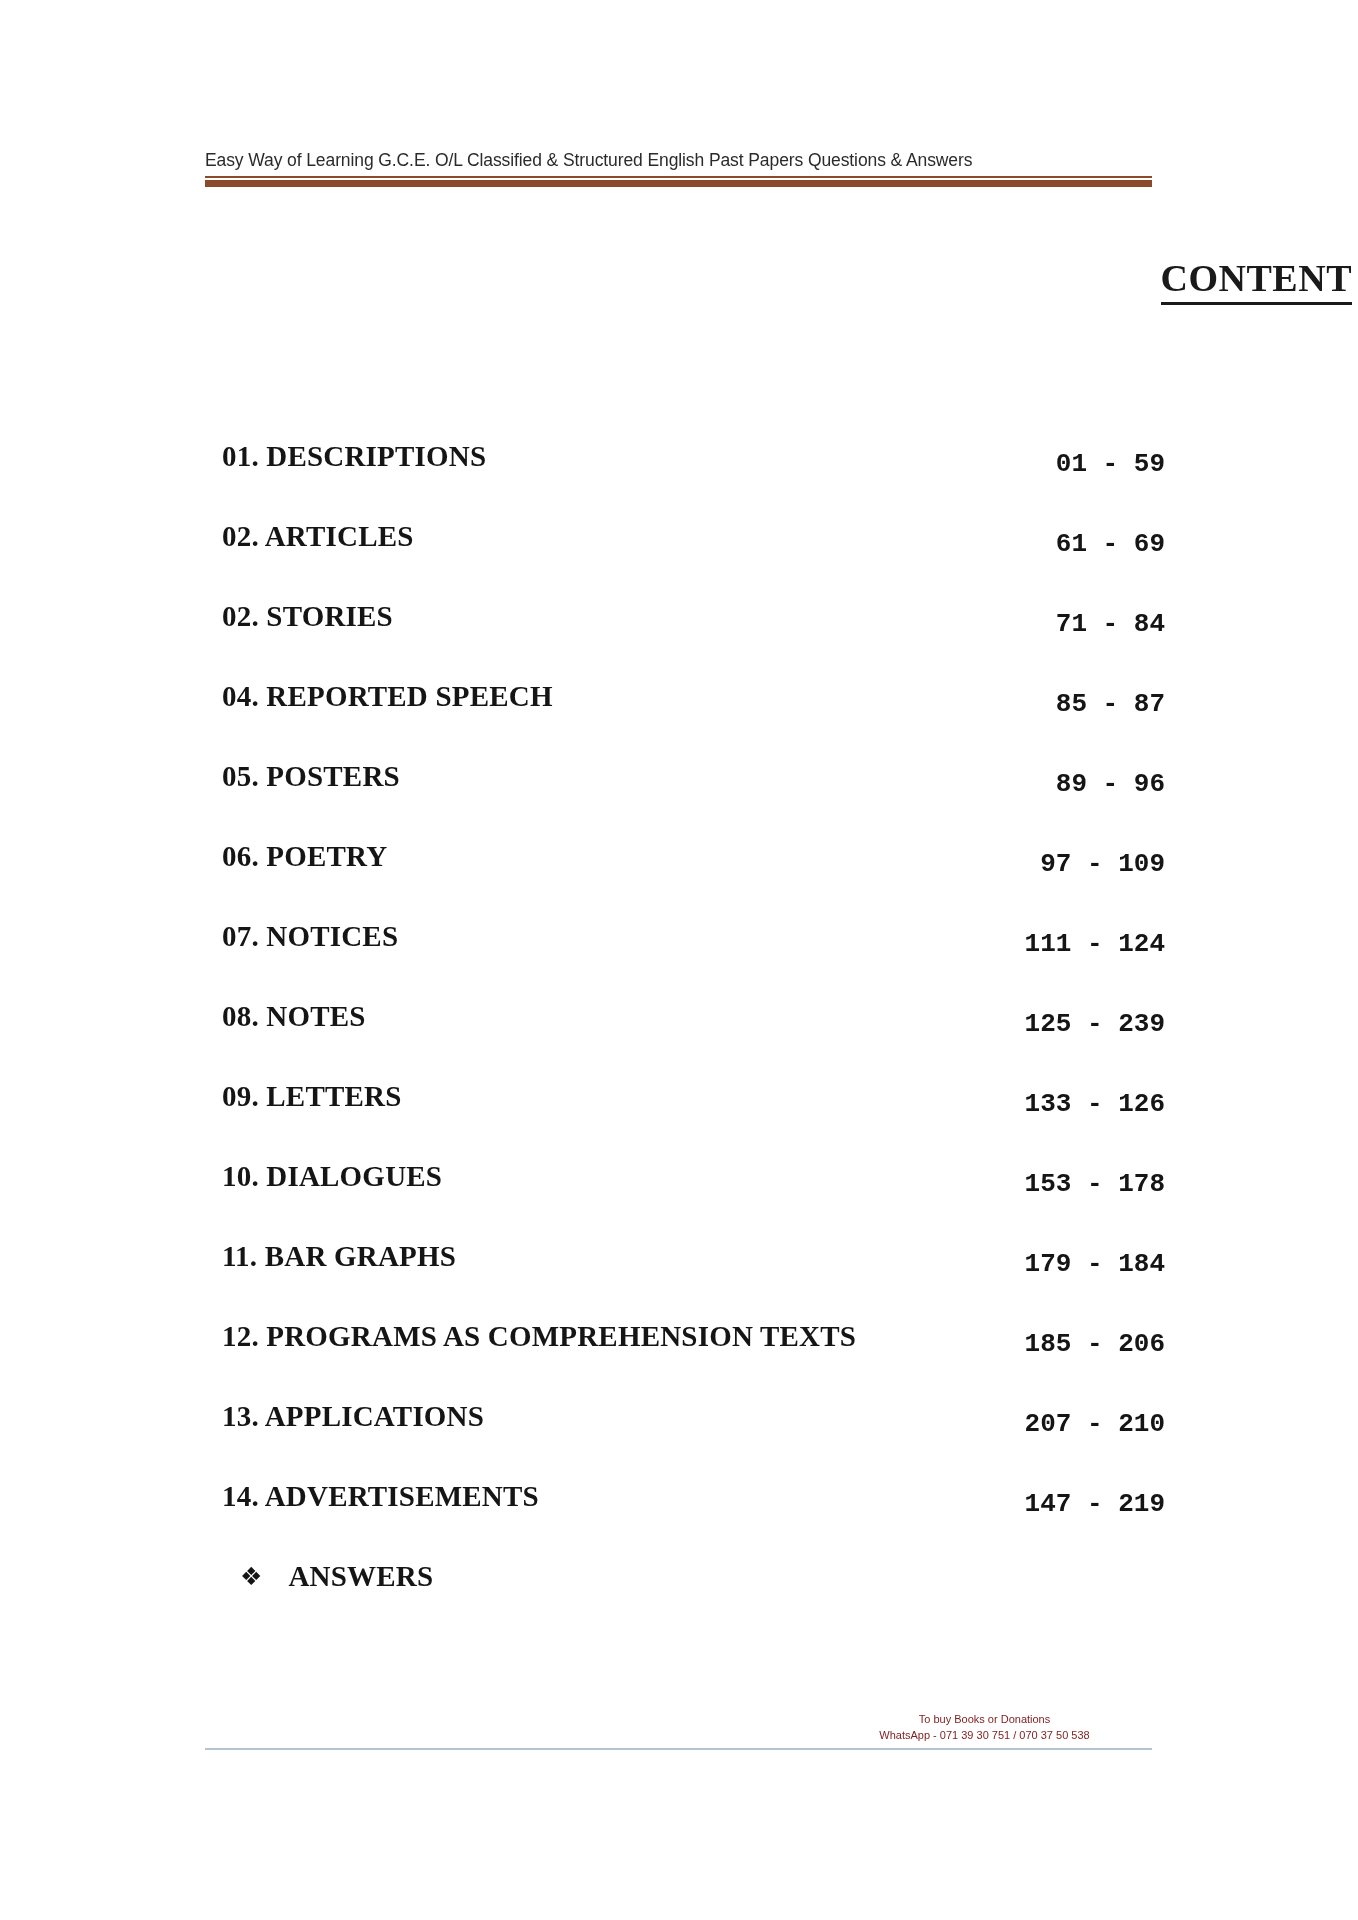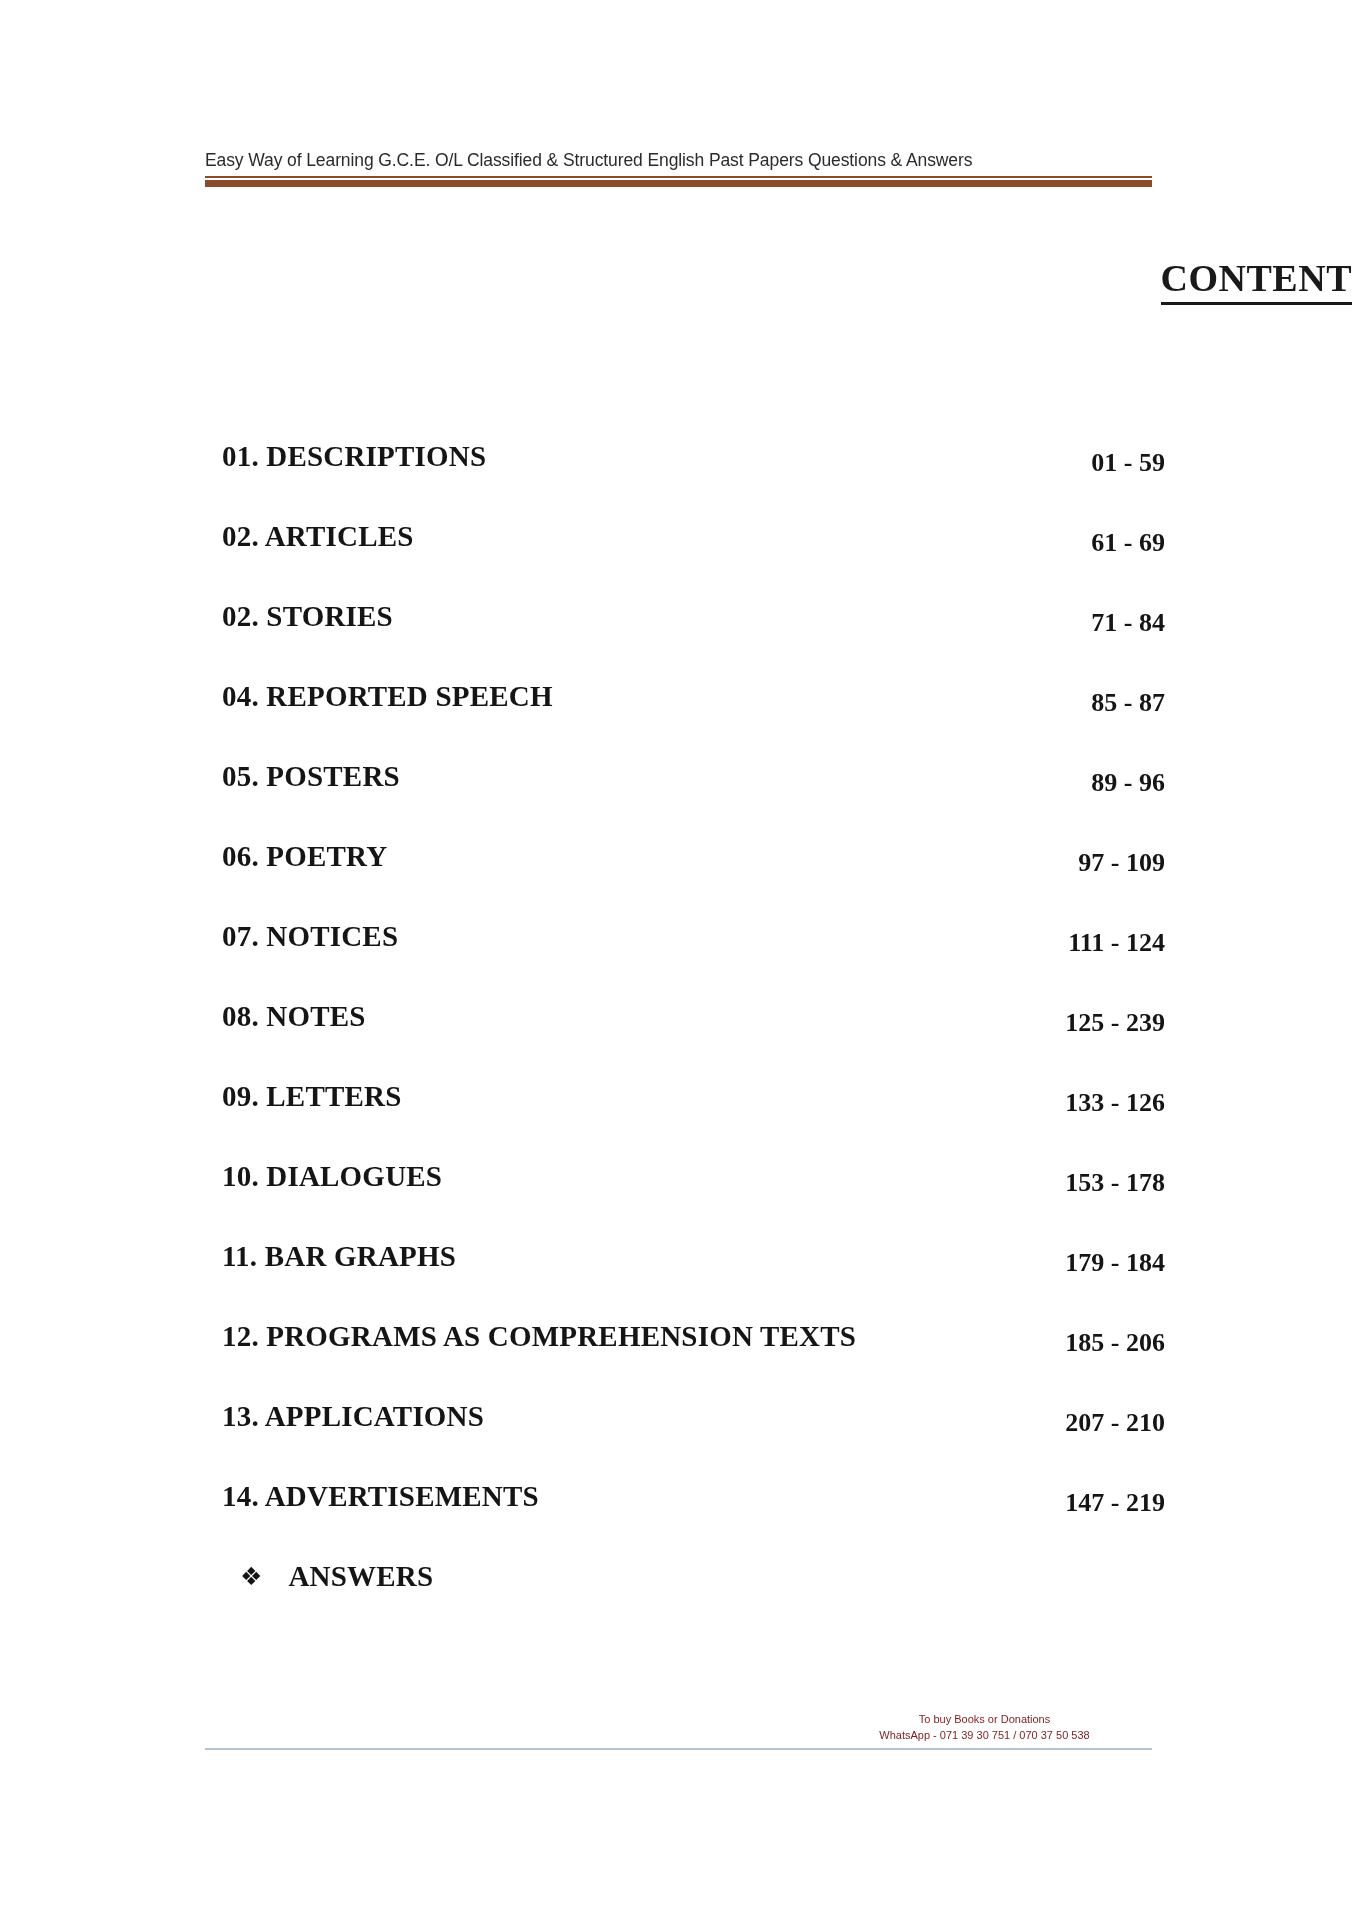--- a/index.html
+++ b/index.html
@@ -100,21 +100,21 @@
   .toc-label {
     font-family: "Liberation Serif", "DejaVu Serif", serif;
     font-weight: bold;
     font-size: 29px;
     color: #151515;
     letter-spacing: 0.2px;
     white-space: nowrap;
   }
 
   .toc-pages {
-    font-family: Liberation Serif, serif;
+    font-family: Liberation Mono, monospace;
     font-weight: bold;
     font-size: 26px;
     color: #151515;
     white-space: nowrap;
     text-align: right;
     position: relative;
     top: 5px;
   }
 
   

